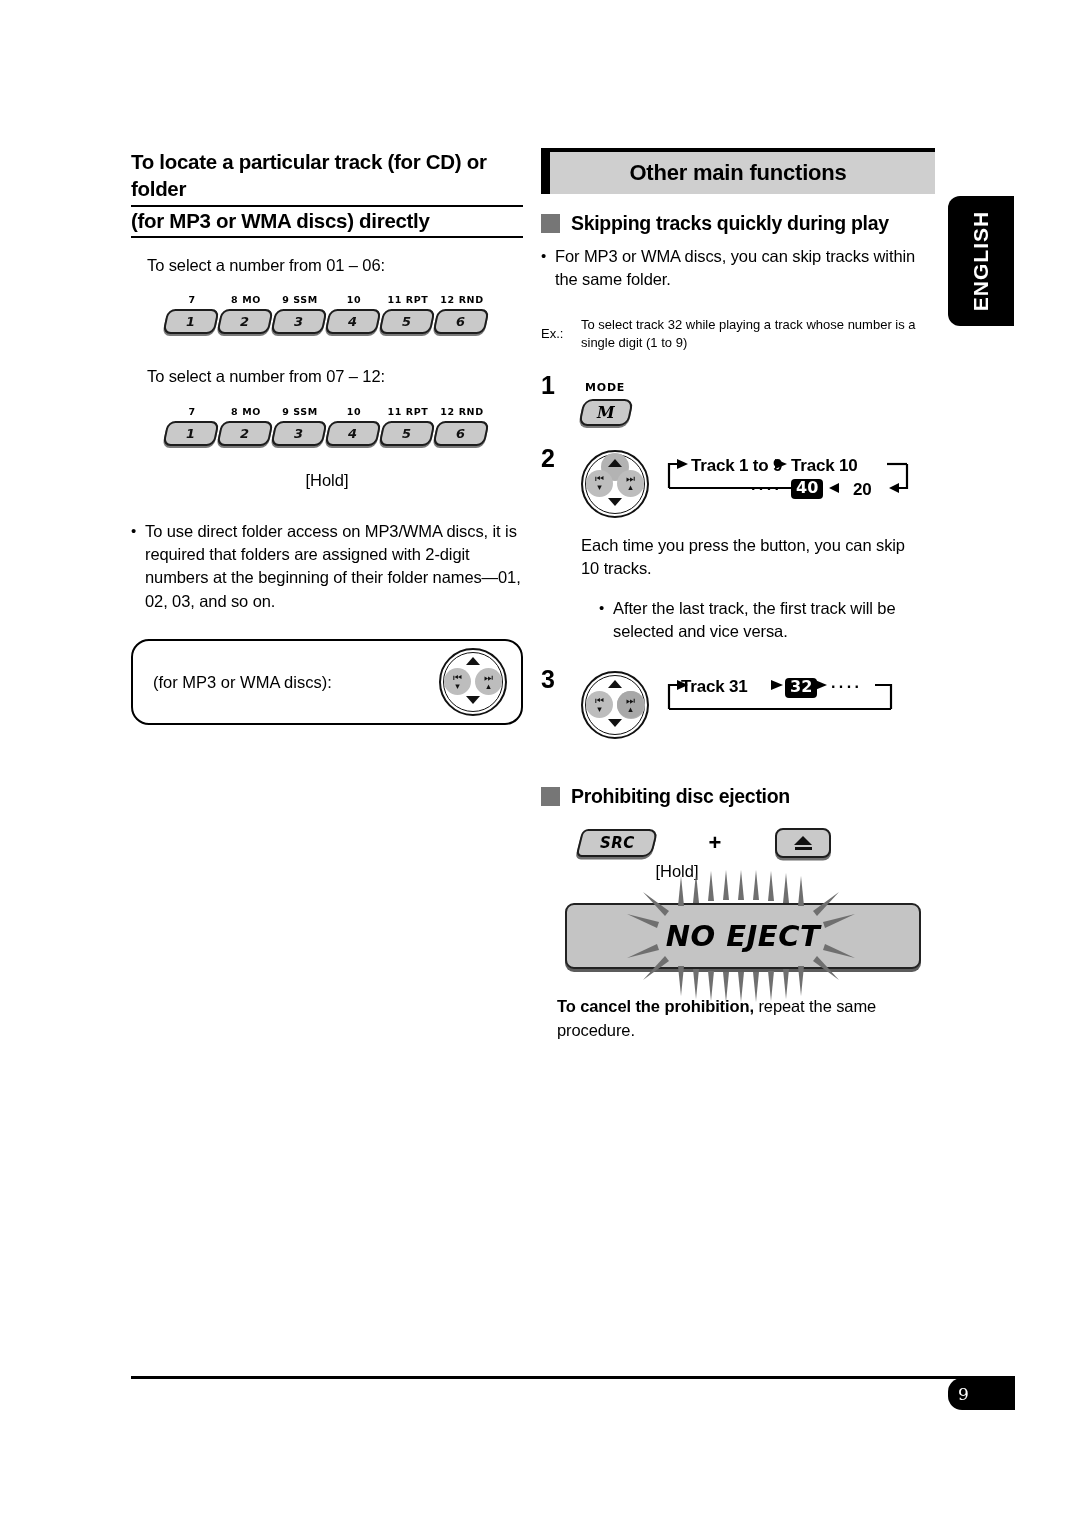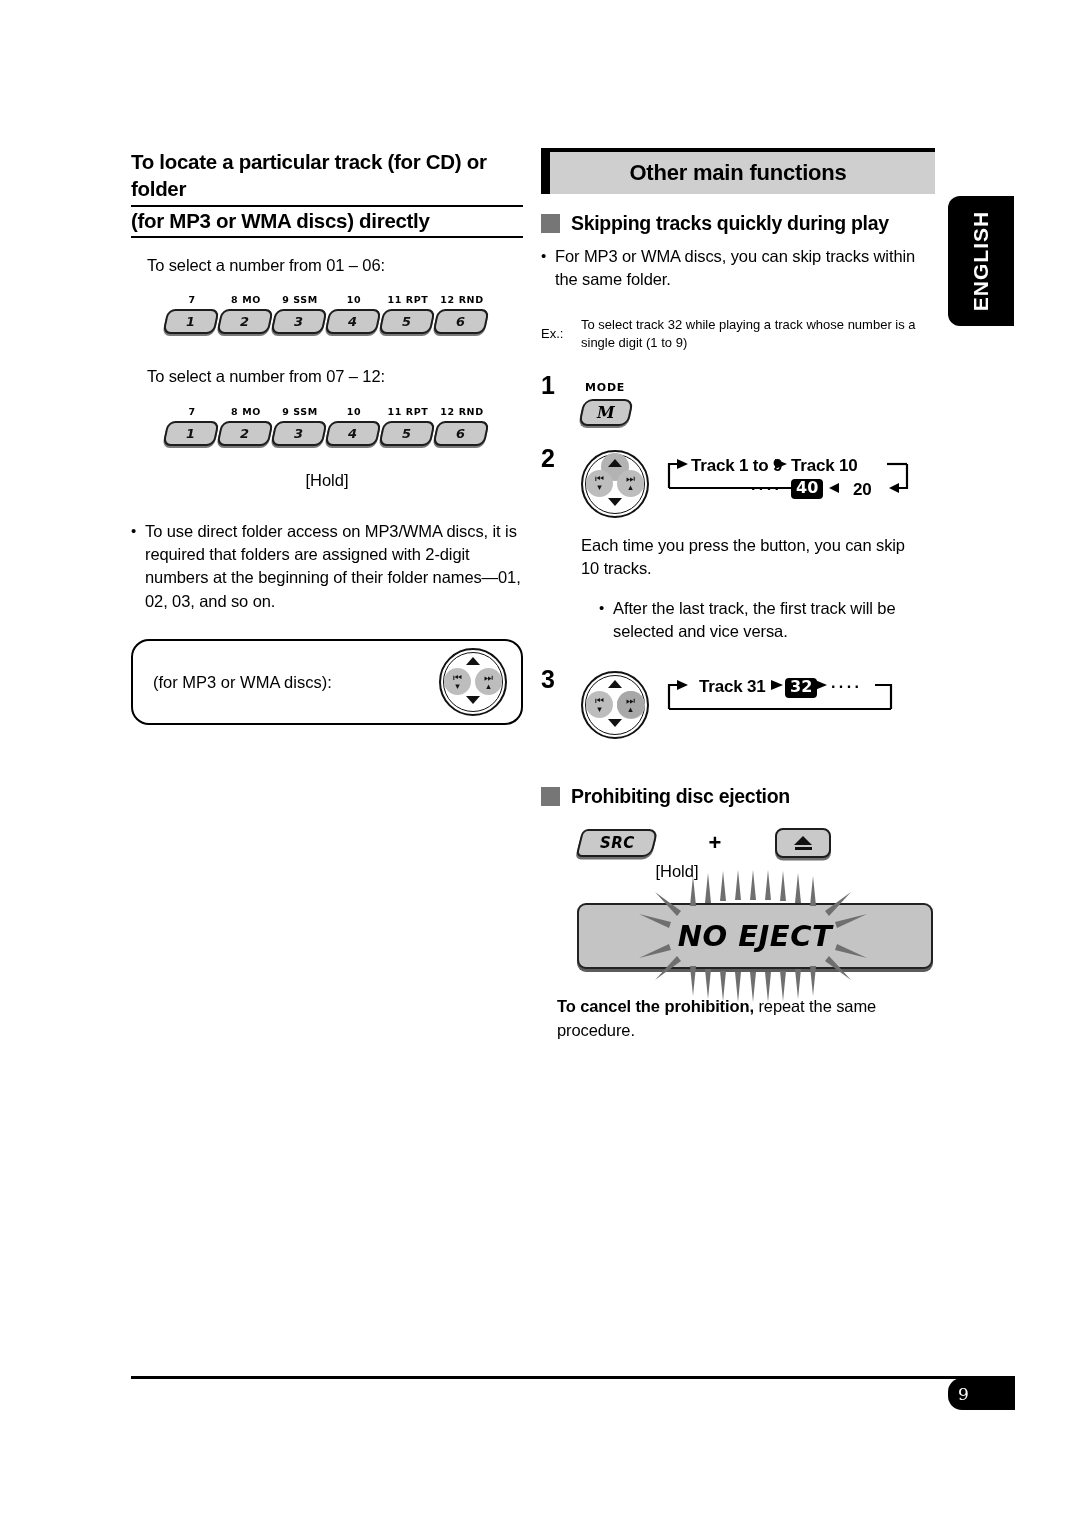--- a/index.html
+++ b/index.html
@@ -415,21 +415,21 @@
     margin-left: 38px;
     width: 196px;
     text-align: center;
     font-size: 16.5px;
     margin-top: 4px;
   }
 
   
   .display {
     margin-top: 22px;
-    margin-left: 36px;
+    margin-left: 24px;
     width: 352px;
     height: 62px;
     background: #c4c4c4;
     border: 2px solid #222;
     border-radius: 9px;
     box-shadow: 0 3px 0 0 #5c5c5c;
     position: relative;
     display: flex;
     align-items: center;
     justify-content: center;
@@ -726,21 +726,21 @@
       <div class="flowwrap">
         <svg width="250" height="62" viewBox="0 0 250 62">
           <path d="M6,38 L6,14 L14,14" fill="none" stroke="#000" stroke-width="2.2"></path>
           <path d="M6,38 L228,38" fill="none" stroke="#000" stroke-width="2.2"></path>
           <path d="M228,38 L228,14 L212,14" fill="none" stroke="#000" stroke-width="2.2"></path>
           <polygon points="14,9 25,14 14,19" fill="#000"></polygon>
           <polygon points="108,9 120,14 108,19" fill="#000"></polygon>
           <polygon points="152,9 164,14 152,19" fill="#000"></polygon>
         </svg>
         <div style="position:relative;margin-top:-62px;height:62px;">
-          <span class="flowtxt" style="position:absolute;left:36px;top:2px">Track 31</span>
+          <span class="flowtxt" style="position:absolute;left:18px;top:2px">Track 31</span>
           <span class="blackbox" style="position:absolute;left:122px;top:3px">32</span>
           <span class="dots" style="position:absolute;left:168px;top:3px">····</span>
         </div>
       </div>
     </div>
 
     <div class="subhead" style="margin-top:46px">
       <span class="sq"></span>
       <span class="t">Prohibiting disc ejection</span>
     </div>

